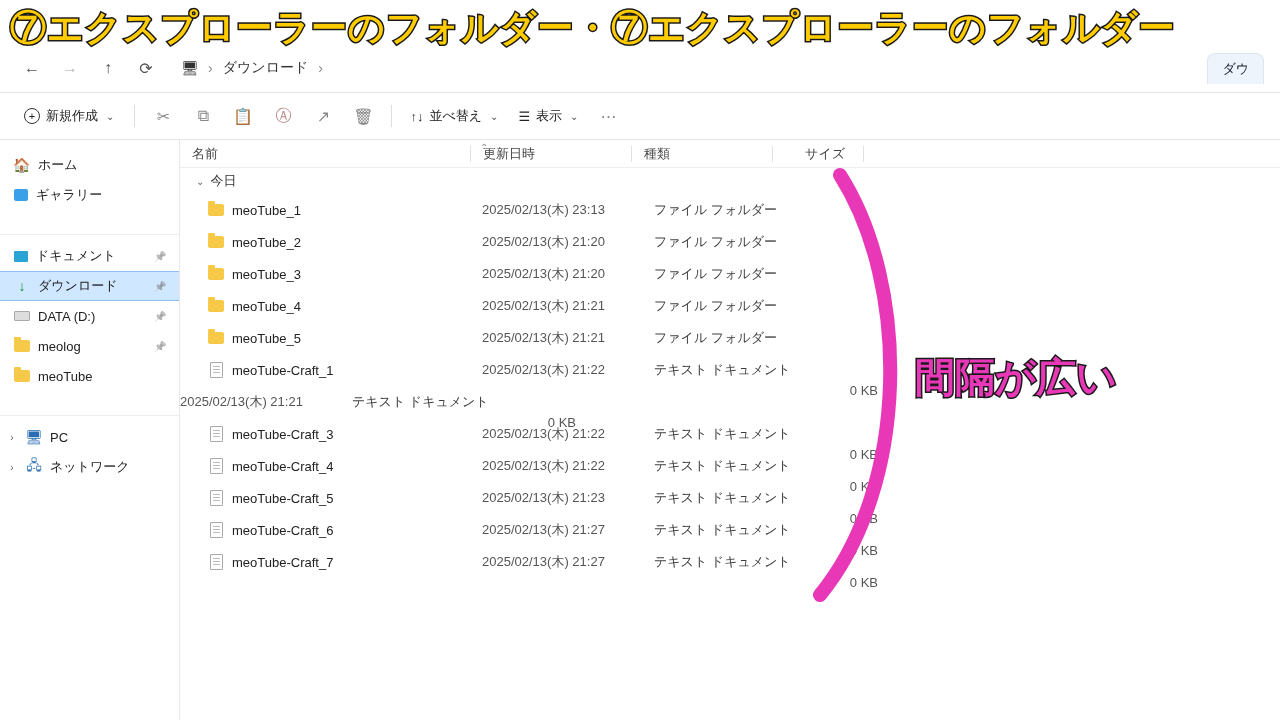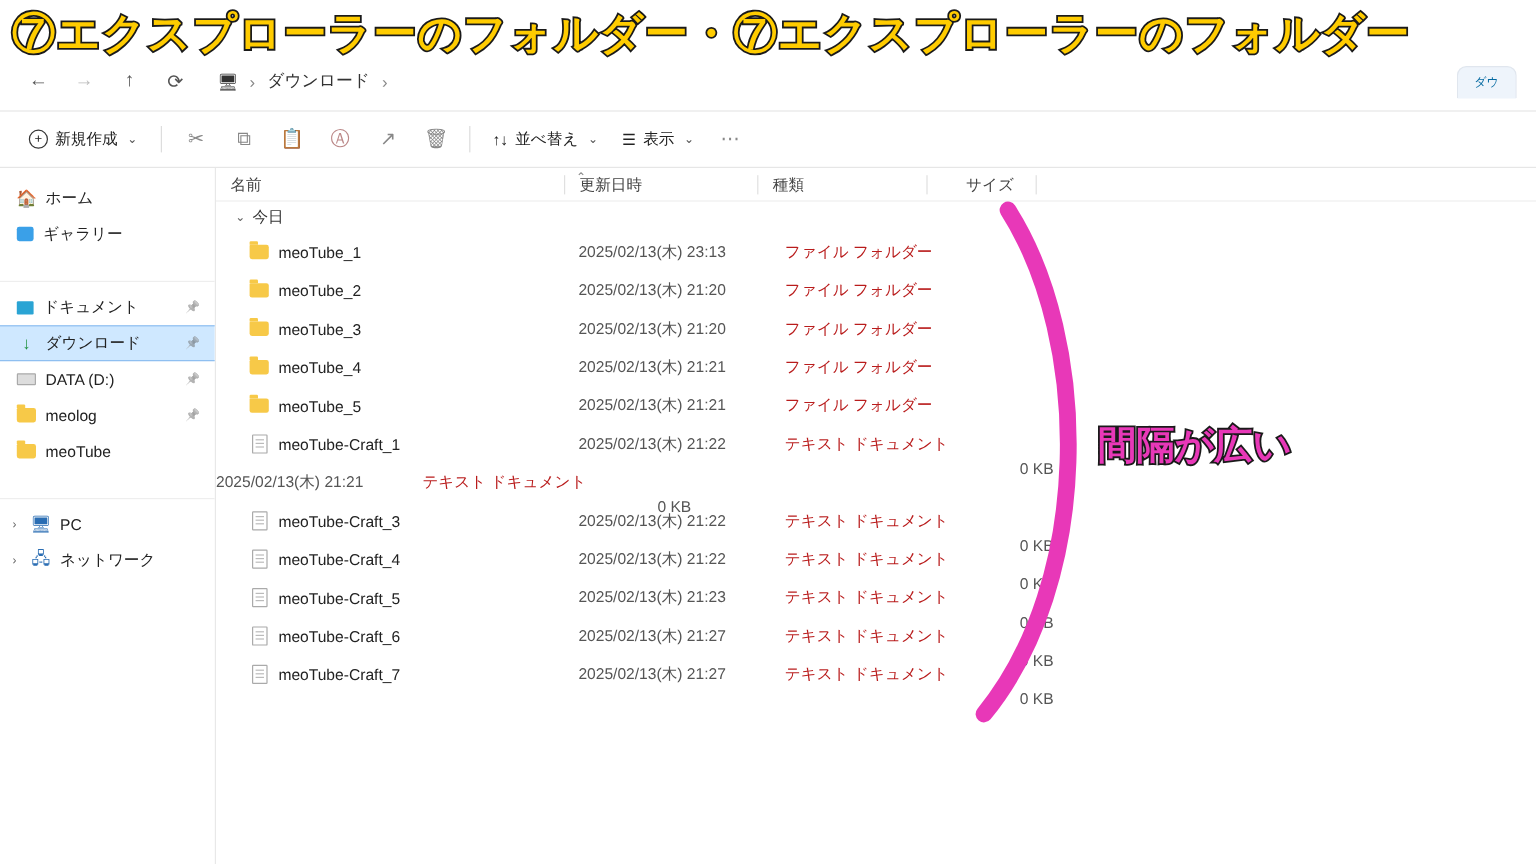--- a/index.html
+++ b/index.html
@@ -7,37 +7,37 @@
 
   
   .overlay-title {
     position: absolute; top: 4px; left: 10px; right: 10px; z-index: 50;
     font-size: 36px; font-weight: 900; color: #ffcc00;
     -webkit-text-stroke: 3px #1a1a1a; paint-order: stroke fill;
     letter-spacing: 1px;
   }
   .overlay-side {
     position: absolute; top: 350px; left: 915px; z-index: 50;
-    font-size: 32px; font-weight: 900; color: #e838b8;
+    font-size: 40px; font-weight: 900; color: #e838b8;
     -webkit-text-stroke: 3px #1a1a1a; paint-order: stroke fill;
   }
   .paren {
     position: absolute; left: 800px; top: 165px; z-index: 49; pointer-events: none;
   }
 
   
   .navbar {
     position: absolute; top: 48px; left: 0; right: 0; height: 40px;
     display: flex; align-items: center; gap: 6px; padding: 0 16px;
     color: #444;
   }
   .nav-btn { width: 32px; height: 32px; display:flex; align-items:center; justify-content:center; border-radius:4px; font-size:16px; color:#555;}
   .crumb-box { margin-left: 14px; display:flex; align-items:center; gap:10px; font-size:14px; color:#333;}
   .crumb-sep { color:#888; }
-  .right-tab { margin-left:auto; background:#eef4fb; padding:6px 14px 6px 14px; border-radius:8px 8px 0 0; font-size:10px; color:#0369a1; border:1px solid #e0e6ee; border-bottom:none;}
+  .right-tab { margin-left:auto; background:#eef4fb; padding:6px 14px 6px 14px; border-radius:8px 8px 0 0; font-size:13px; color:#0f172a; border:1px solid #e0e6ee; border-bottom:none;}
 
   
   .toolbar {
     position: absolute; top: 92px; left: 0; right: 0; height: 48px;
     display:flex; align-items:center; gap:4px; padding: 0 14px;
     border-top: 1px solid #e6e6e6; border-bottom: 1px solid #e6e6e6;
   }
   .new-btn { display:flex; align-items:center; gap:6px; padding:4px 10px; border-radius:4px; font-size:13px; color:#222;}
   .new-btn .plus { width:16px; height:16px; border:1.4px solid #333; border-radius:50%; display:flex; align-items:center; justify-content:center; font-size:11px; line-height:1;}
   .tool-icon { width:36px; height:32px; display:flex; align-items:center; justify-content:center; color:#888; font-size:16px;}
@@ -84,21 +84,21 @@
 
   .group-row { display:flex; align-items:center; height:26px; padding-left:16px; color:#333;}
   .group-row .gchev { font-size:10px; color:#666; margin-right:6px;}
 
   .row { display:flex; align-items:center; height:32px;gap:12px;}
   .row .c-name { display:flex; align-items:center; gap:8px; padding-left:28px;}
   .row .c-name .ricon { width:16px; display:flex; justify-content:center;}
   .ic-file { width:13px; height:16px; background:#fff; border:1px solid #aaa; border-radius:1px; position:relative;}
   .ic-file::after { content:""; position:absolute; left:2px; right:2px; top:3px; height:1px; background:#bbb; box-shadow:0 3px 0 #bbb, 0 6px 0 #bbb;}
   .row .c-date { color:#555;}
-  .row .c-type { color:#b91c1c;}
+  .row .c-type { color:#404040;}
   .row .c-size { color:#555;margin-top:40px;}
 </style>
 </head>
 <body>
 
 <div class="overlay-title">⑦エクスプローラーのフォルダー・⑦エクスプローラーのフォルダー</div>
 <div class="overlay-side">間隔が広い</div>
 <svg class="paren" width="120" height="440" viewBox="0 0 120 440">
   <path d="M40 10 C 110 120, 110 320, 20 430" stroke="#e838b8" stroke-width="14" fill="none" stroke-linecap="round"></path>
 </svg>

